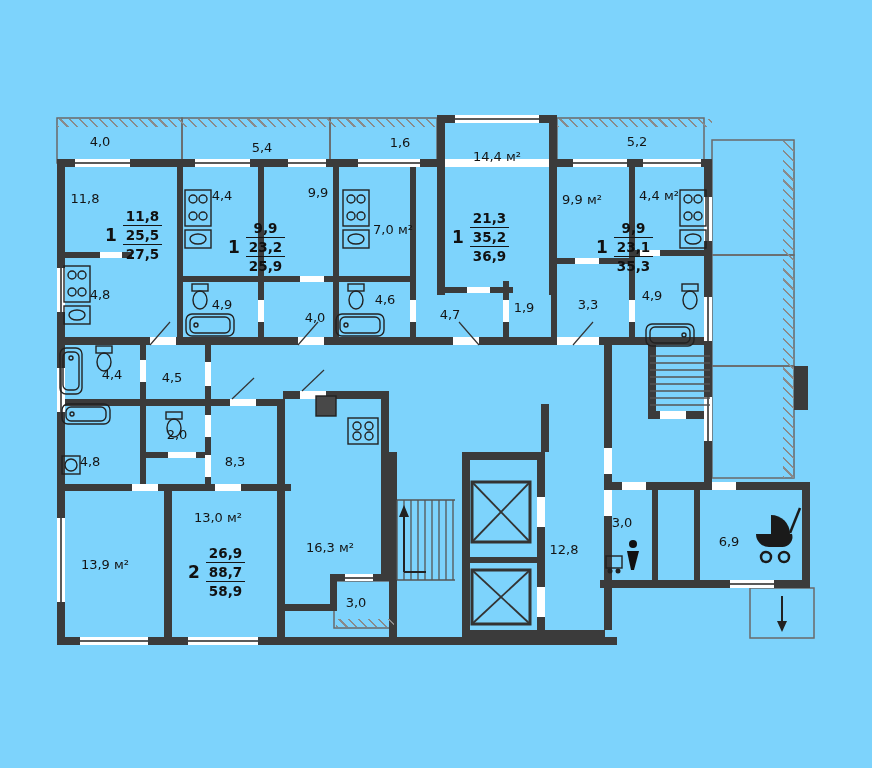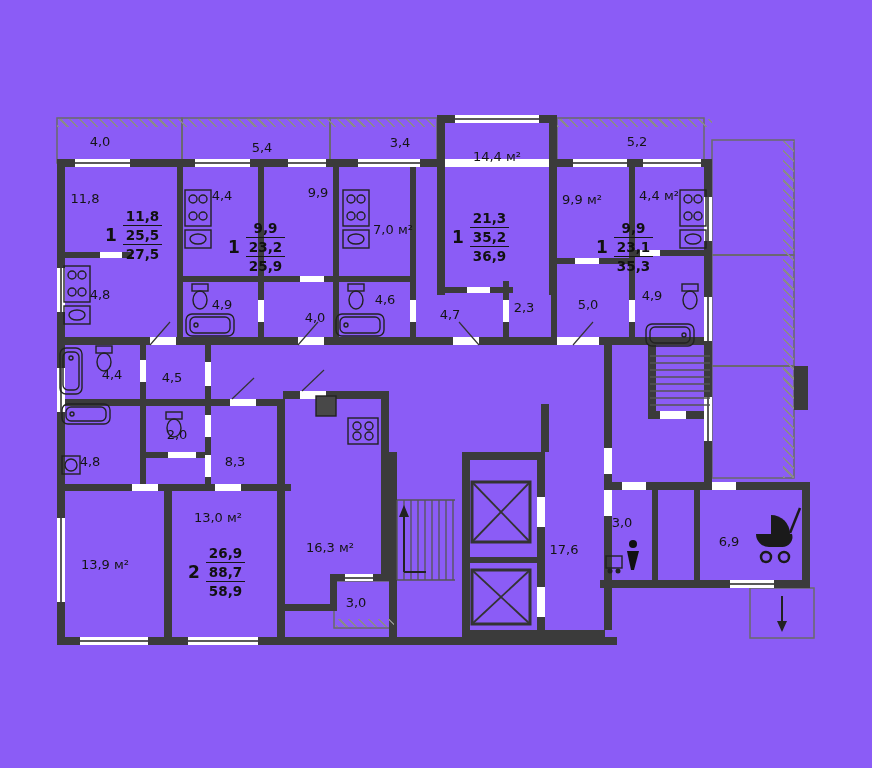--- a/index.html
+++ b/index.html
@@ -1,16 +1,16 @@
 <!DOCTYPE html>
 <html><head>
 <meta charset="utf-8">
 <style>
   html,body{margin:0;padding:0;background:#fff;}
-  .plan{position:relative;width:872px;height:768px;background:#8b5cf6;overflow:hidden;
+  .plan{position:relative;width:872px;height:768px;background:#7dd3fc;overflow:hidden;
         font-family:"DejaVu Sans",sans-serif;}
   .plan svg{position:absolute;left:0;top:0;}
   .lbl{position:absolute;transform:translate(-50%,-50%);font-size:13px;color:#141414;
        white-space:nowrap;letter-spacing:0;}
   .apt{position:absolute;display:flex;align-items:center;gap:6px;color:#111;}
   .apt .n{font-size:17px;font-weight:bold;}
   .apt .col{display:flex;flex-direction:column;text-align:center;font-size:13.5px;font-weight:bold;line-height:1.35;}
   .apt .col span{padding:0 3px;}
   .apt .col .u{border-bottom:1.6px solid #141414;}
   .hz{position:absolute;background:repeating-linear-gradient(45deg,#8a8a8a 0 1.5px,transparent 1.5px 7px);}
@@ -302,47 +302,47 @@
     </g>
   </svg>
 
   <div class="hz" style="left:57px;top:119px;width:378px;height:8px"></div>
   <div class="hz" style="left:557px;top:119px;width:155px;height:8px"></div>
   <div class="hz" style="left:783px;top:141px;width:11px;height:337px"></div>
   <div class="hz" style="left:336px;top:619px;width:58px;height:8px"></div>
 
   <div class="lbl" style="left:100px;top:141px">4,0</div>
   <div class="lbl" style="left:262px;top:147px">5,4</div>
-  <div class="lbl" style="left:400px;top:142px">3,4</div>
+  <div class="lbl" style="left:400px;top:142px">1,6</div>
   <div class="lbl" style="left:497px;top:156px">14,4 м²</div>
   <div class="lbl" style="left:637px;top:141px">5,2</div>
   <div class="lbl" style="left:85px;top:198px">11,8</div>
   <div class="lbl" style="left:222px;top:195px">4,4</div>
   <div class="lbl" style="left:318px;top:192px">9,9</div>
   <div class="lbl" style="left:393px;top:229px">7,0 м²</div>
   <div class="lbl" style="left:582px;top:199px">9,9 м²</div>
   <div class="lbl" style="left:659px;top:195px">4,4 м²</div>
   <div class="lbl" style="left:100px;top:294px">4,8</div>
   <div class="lbl" style="left:222px;top:304px">4,9</div>
   <div class="lbl" style="left:315px;top:317px">4,0</div>
   <div class="lbl" style="left:385px;top:299px">4,6</div>
   <div class="lbl" style="left:450px;top:314px">4,7</div>
-  <div class="lbl" style="left:524px;top:307px">2,3</div>
-  <div class="lbl" style="left:588px;top:304px">5,0</div>
+  <div class="lbl" style="left:524px;top:307px">1,9</div>
+  <div class="lbl" style="left:588px;top:304px">3,3</div>
   <div class="lbl" style="left:652px;top:295px">4,9</div>
   <div class="lbl" style="left:112px;top:374px">4,4</div>
   <div class="lbl" style="left:172px;top:377px">4,5</div>
   <div class="lbl" style="left:177px;top:434px">2,0</div>
   <div class="lbl" style="left:90px;top:461px">4,8</div>
   <div class="lbl" style="left:235px;top:461px">8,3</div>
   <div class="lbl" style="left:218px;top:517px">13,0 м²</div>
   <div class="lbl" style="left:330px;top:547px">16,3 м²</div>
   <div class="lbl" style="left:105px;top:564px">13,9 м²</div>
   <div class="lbl" style="left:356px;top:602px">3,0</div>
-  <div class="lbl" style="left:564px;top:549px">17,6</div>
+  <div class="lbl" style="left:564px;top:549px">12,8</div>
   <div class="lbl" style="left:622px;top:522px">3,0</div>
   <div class="lbl" style="left:729px;top:541px">6,9</div>
 
   <div class="apt" style="left:105px;top:207px">
     <span class="n">1</span>
     <span class="col">
       <span class="u">11,8</span>
       <span class="u">25,5</span>
       <span>27,5</span>
     </span>

